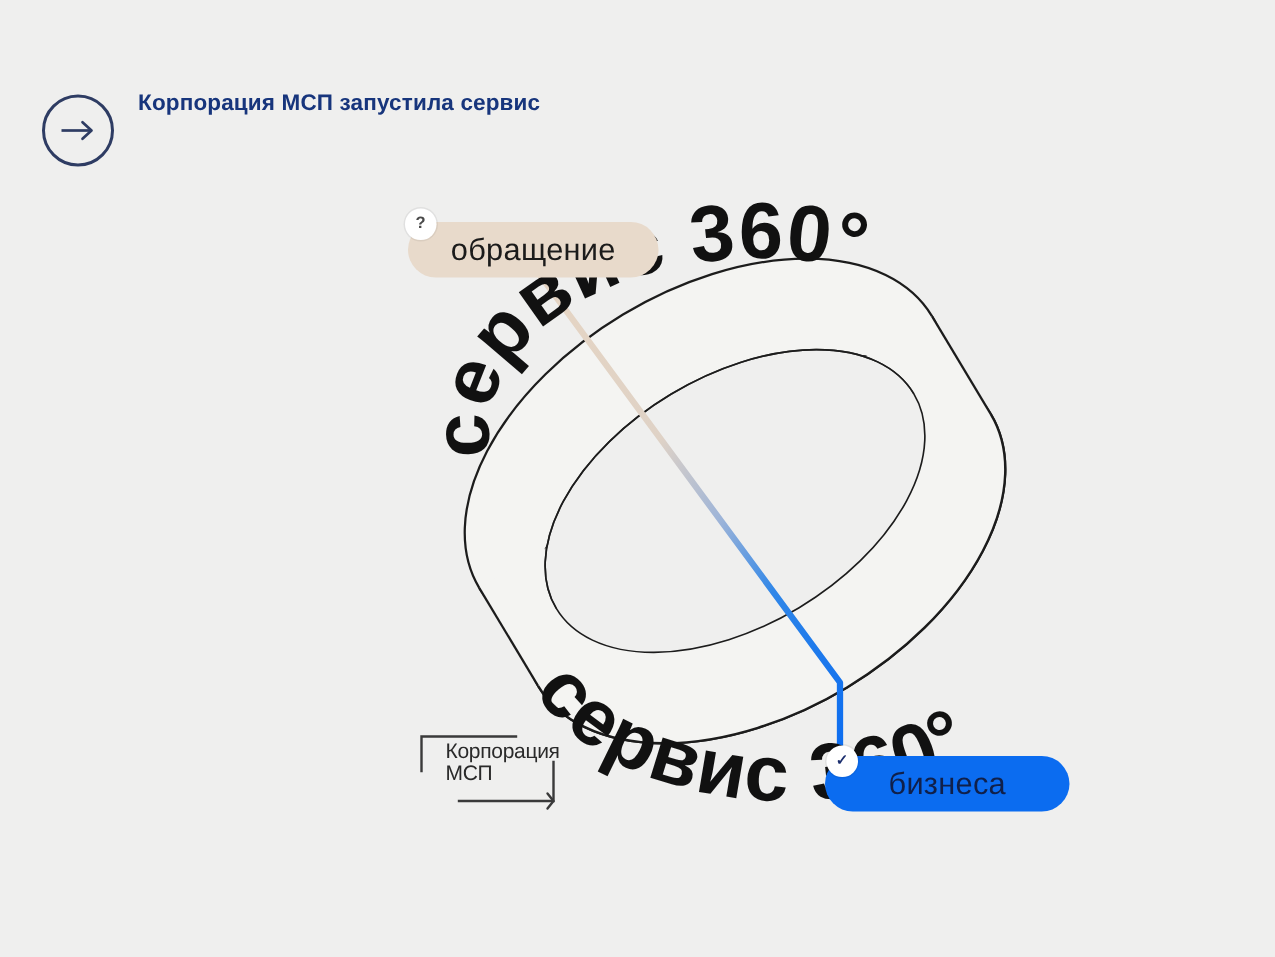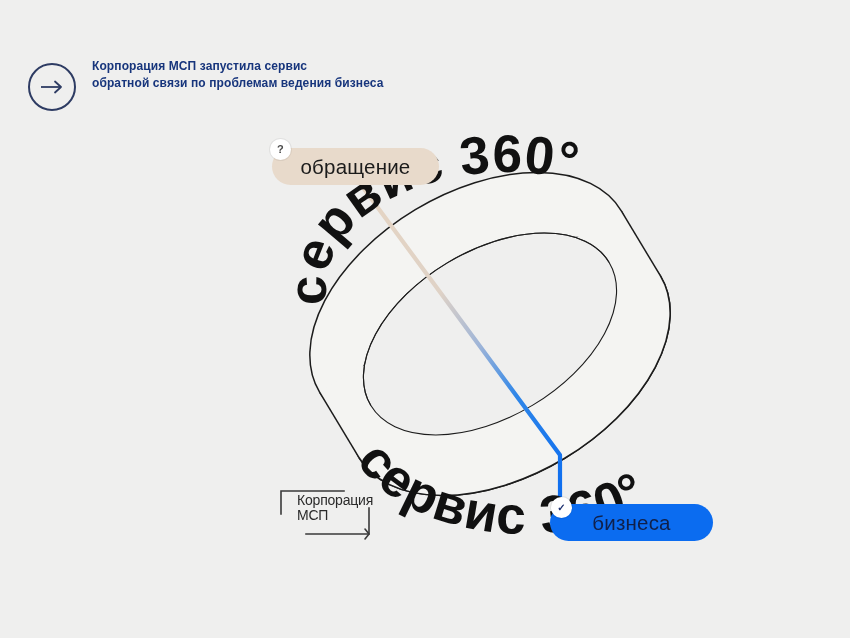--- a/index.html
+++ b/index.html
@@ -37,21 +37,21 @@
     flex: 0 0 44px;
     border: 2px solid #2e3c63;
     border-radius: 50%;
     display: flex;
     align-items: center;
     justify-content: center;
     margin-top: 5px;
   }
   .headline {
     color: #17357c;
-    font-size: 12px;
+    font-size: 15px;
     font-weight: bold;
     line-height: 1.42;
     letter-spacing: 0.1px;
     white-space: pre;
   }
 
   
   #ring-art {
     position: absolute;
     left: 0;
@@ -188,21 +188,20 @@
 
   <div class="header">
     <div class="arrow-circle">
       <svg width="24" height="14" viewBox="0 0 24 14" aria-hidden="true">
         <line x1="1" y1="7" x2="21" y2="7" stroke="#2e3c63" stroke-width="1.8"></line>
         <polyline points="15,1.5 21,7 15,12.5" fill="none" stroke="#2e3c63" stroke-width="1.8" stroke-linecap="round" stroke-linejoin="round"></polyline>
       </svg>
     </div>
     <div>
       <div class="headline">Корпорация МСП запустила сервис</div>
-      <div class="headline">обратной связи по проблемам ведения бизнеса</div>
     </div>
   </div>
 
   <div class="badge badge-appeal">
     <span class="badge-marker">
       <span class="marker-glyph">?</span>
     </span>
     <span>обращение</span>
   </div>
 

